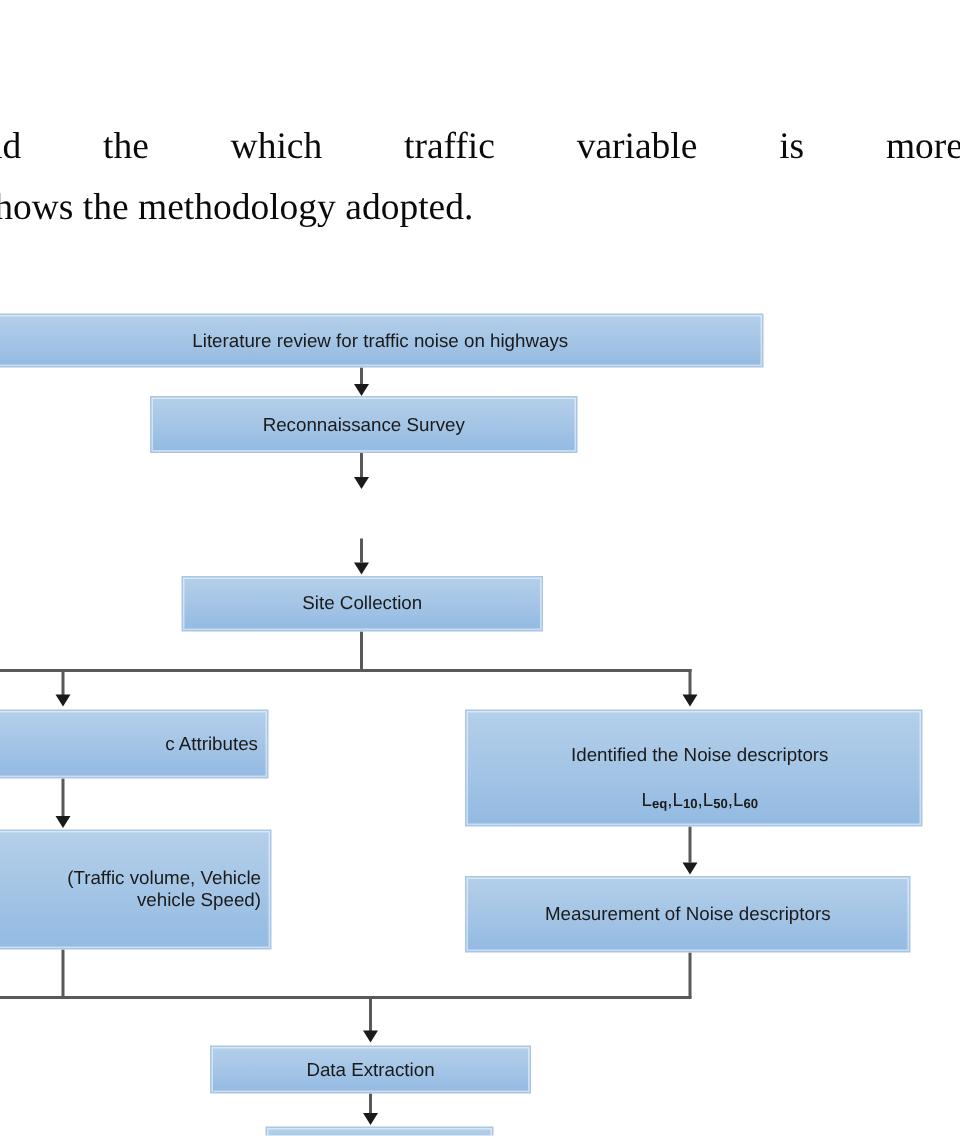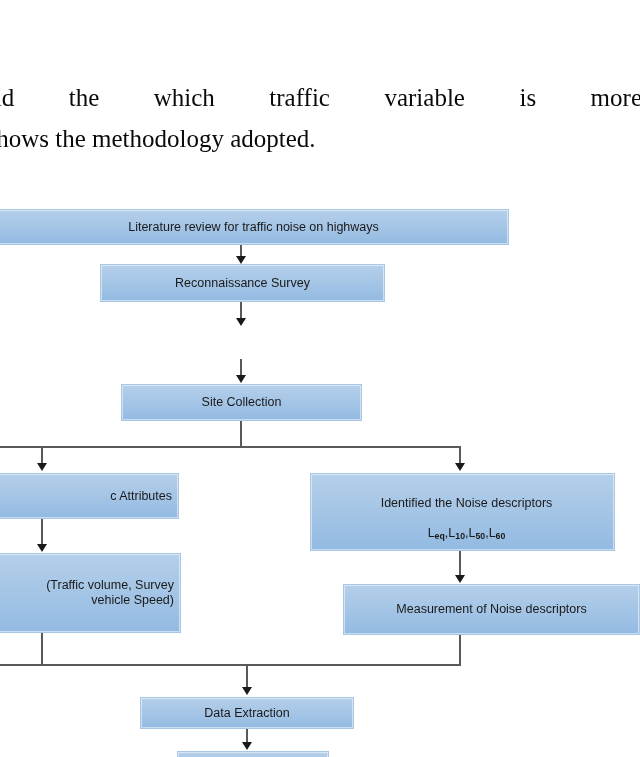--- a/index.html
+++ b/index.html
@@ -76,21 +76,21 @@
   }
 
   
   #n-lit      { left: -18px; top: 209px;  width: 511px; height: 36px; }
   #n-recon    { left: 84px;  top: 264px;  width: 285px; height: 38px; }
   #n-site     { left: 155px; top: 327px;  width: 141px; height: 32px; }
   #n-datacoll { left: 105px; top: 384px;  width: 241px; height: 37px; }
   #n-traffic  { left: -72px; top: 473px;  width: 235px; height: 46px; justify-content: flex-end; }
   #n-trafvars { left: -72px; top: 553px;  width: 237px; height: 80px; justify-content: flex-end; }
   #n-noisedes { left: 294px; top: 473px;  width: 305px; height: 78px; padding-left: 14px; }
-  #n-noisemea { left: 294px; top: 584px;  width: 297px; height: 51px; margin-left: 33px; }
+  #n-noisemea { left: 294px; top: 584px;  width: 297px; height: 51px; }
   #n-dataext  { left: 124px; top: 697px;  width: 214px; height: 32px; justify-content: center; }
   #n-bottom   { left: 161px; top: 751px;  width: 152px; height: 22px; }
 
   #n-traffic .lbl, #n-trafvars .lbl { text-align: right; }
 
   
   sub {
     font-size: 0.7em;
     vertical-align: -0.22em;
     letter-spacing: 0;
@@ -171,21 +171,21 @@
 
   <div class="node" id="n-datacoll">
     <span class="lbl">Site Collection</span>
   </div>
 
   <div class="node" id="n-traffic">
     <span class="lbl">c Attributes</span>
   </div>
 
   <div class="node" id="n-trafvars">
-    <span class="lbl">(Traffic volume, Survey
+    <span class="lbl">(Traffic volume, Vehicle
 vehicle Speed)</span>
   </div>
 
   <div class="node" id="n-noisedes">
     <span class="lbl">
       <span>Identified the Noise descriptors</span><br>
       <span><span>L</span><sub>eq</sub><span>,L</span><sub>10</sub><span>,L</span><sub>50</sub><span>,L</span><sub>60</sub></span>
     </span>
   </div>
 

